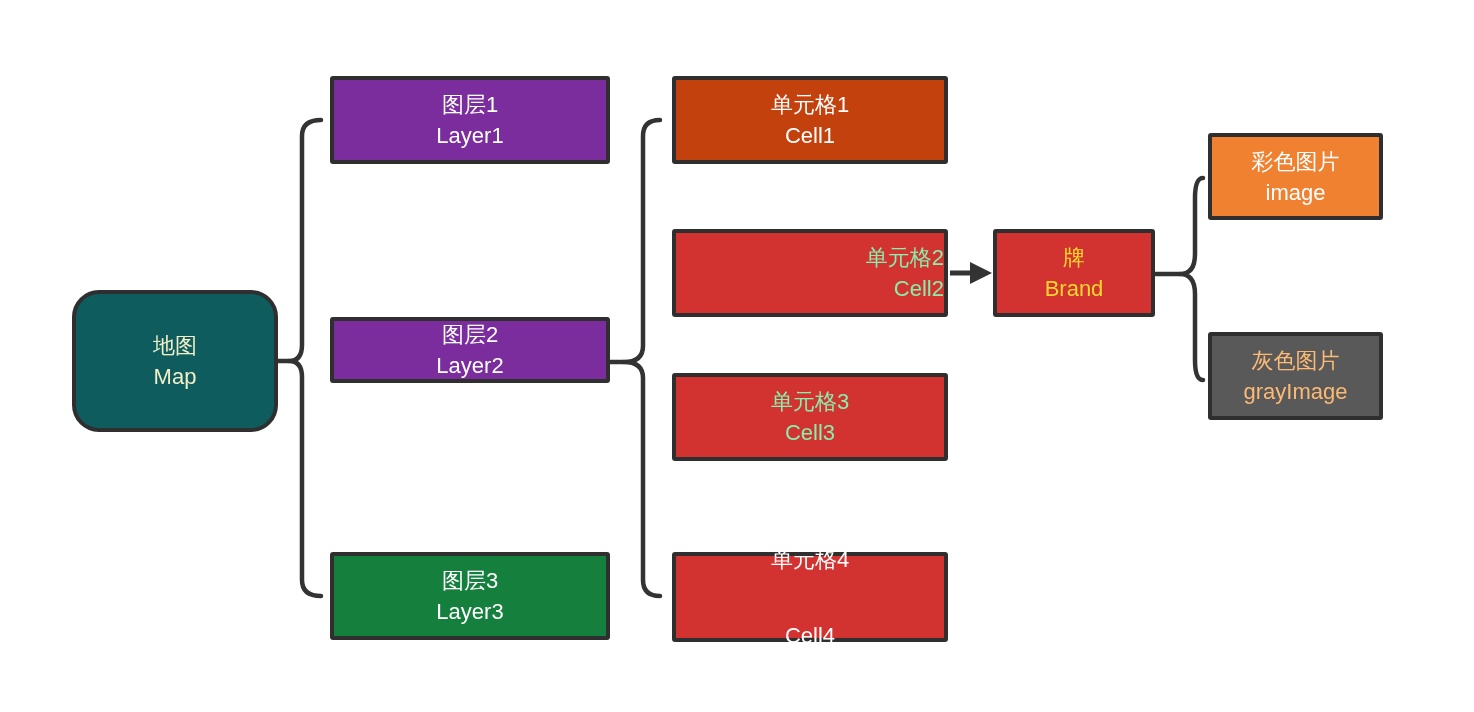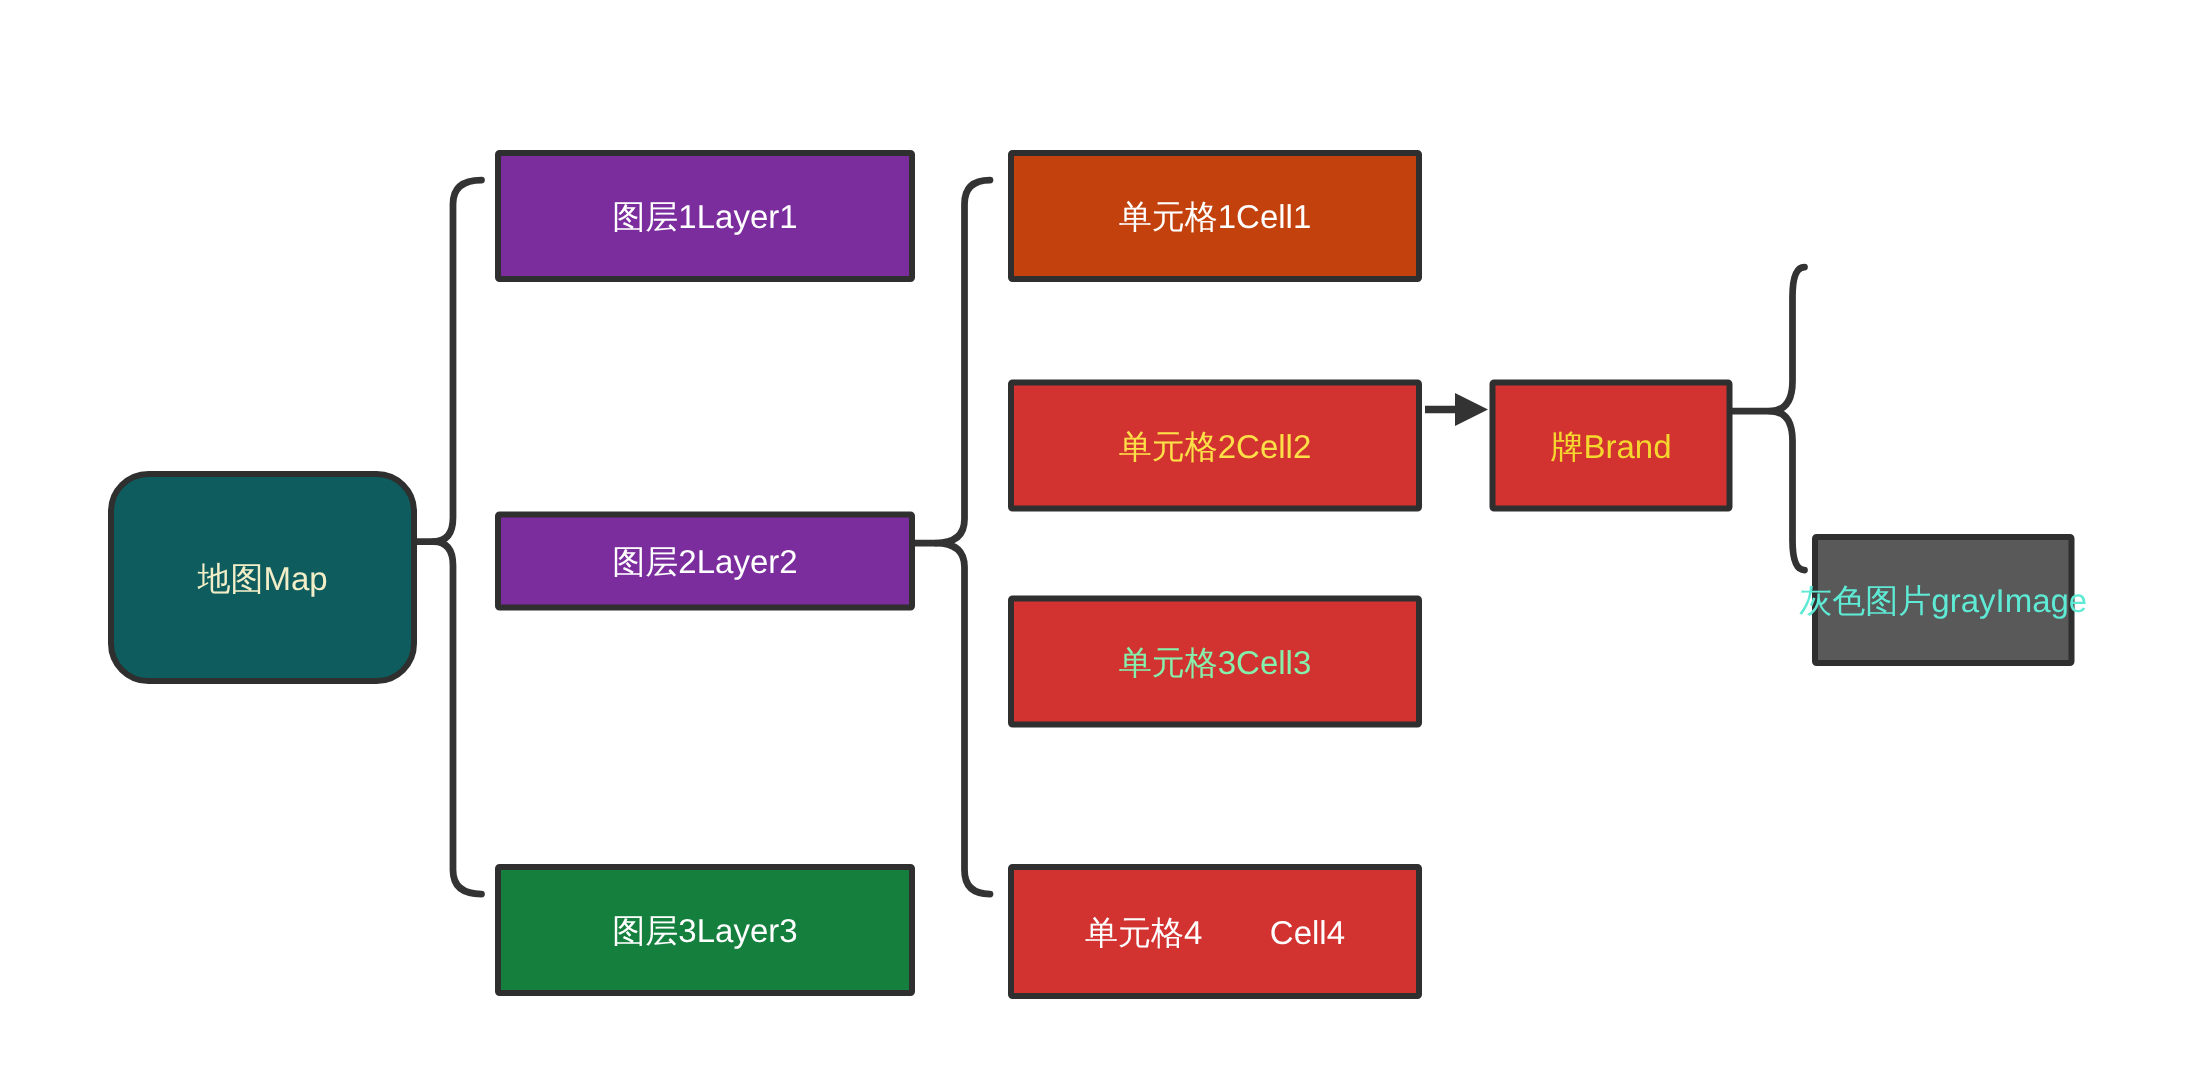--- a/index.html
+++ b/index.html
@@ -22,28 +22,27 @@
     width: 1474px;
     height: 712px;
     pointer-events: none;
   }
   .node {
     position: absolute;
     box-sizing: border-box;
     border: 4px solid #2f2f2f;
     border-radius: 3px;
     display: flex;
-    flex-direction: row;
+    flex-direction: column;
     align-items: center;
     justify-content: center;
     text-align: center;
     font-size: 22px;
     line-height: 31px;
     font-weight: 400;
-    margin-top: 24px;
   }
   .node span { display: block; white-space: nowrap; }
 
   .n-map    { left:  72px; top: 290px; width: 206px; height: 142px; border-radius: 10px; }
   .n-layer1 { left: 330px; top:  76px; width: 280px; height:  88px; }
   .n-layer2 { left: 330px; top: 317px; width: 280px; height:  66px; }
   .n-layer3 { left: 330px; top: 552px; width: 280px; height:  88px; }
   .n-cell1  { left: 672px; top:  76px; width: 276px; height:  88px; }
   .n-cell2  { left: 672px; top: 229px; width: 276px; height:  88px; }
   .n-cell3  { left: 672px; top: 373px; width: 276px; height:  88px; }
@@ -94,39 +93,43 @@
   <div class="node n-layer3" style="background: #15803d; color: rgb(255, 255, 255); border-color: rgb(47, 47, 47);">
     <span>图层3</span>
     <span>Layer3</span>
   </div>
 
   <div class="node n-cell1" style="background: #c2410c; color: rgb(255, 255, 255); border-color: rgb(47, 47, 47);">
     <span>单元格1</span>
     <span>Cell1</span>
   </div>
 
-  <div class="node n-cell2" style="background: rgb(210, 50, 48); color: #fde047; border-color: rgb(47, 47, 47);">
+  <div class="node n-cell2" style="background: rgb(210, 50, 48); color: #86efac; border-color: rgb(47, 47, 47); align-items: flex-end;">
     <span>单元格2</span>
     <span>Cell2</span>
   </div>
 
   <div class="node n-cell3" style="background: rgb(210, 50, 48); color: #86efac; border-color: rgb(47, 47, 47);">
     <span>单元格3</span>
     <span>Cell3</span>
   </div>
 
   <div class="node n-cell4" style="background: rgb(210, 50, 48); color: rgb(255, 255, 255); border-color: rgb(47, 47, 47);">
     <span>单元格4</span>
     <span>Cell4</span>
   </div>
 
   <div class="node n-brand" style="background: rgb(210, 50, 48); color: rgb(245, 216, 46); border-color: rgb(47, 47, 47);">
     <span>牌</span>
     <span>Brand</span>
   </div>
 
+  <div class="node n-image" style="background: rgb(239, 129, 48); color: rgb(255, 255, 255); border-color: rgb(47, 47, 47);">
+    <span>彩色图片</span>
+    <span>image</span>
+  </div>
 
-  <div class="node n-gray" style="background: rgb(89, 89, 89); color: #5eead4; border-color: rgb(47, 47, 47);">
+  <div class="node n-gray" style="background: rgb(89, 89, 89); color: #fdba74; border-color: rgb(47, 47, 47);">
     <span>灰色图片</span>
     <span>grayImage</span>
   </div>
 
 </div>
 
 </body></html>

